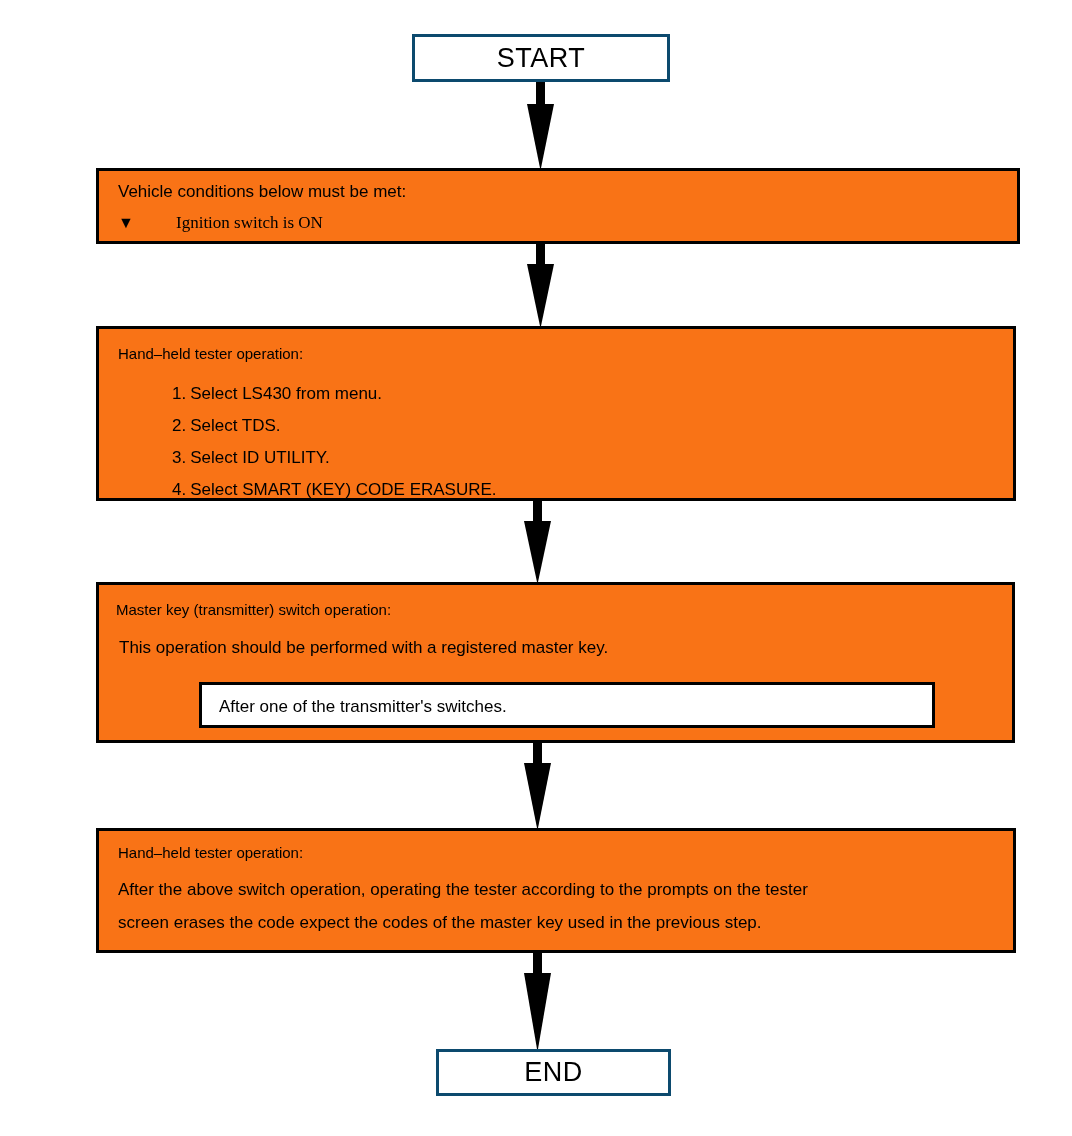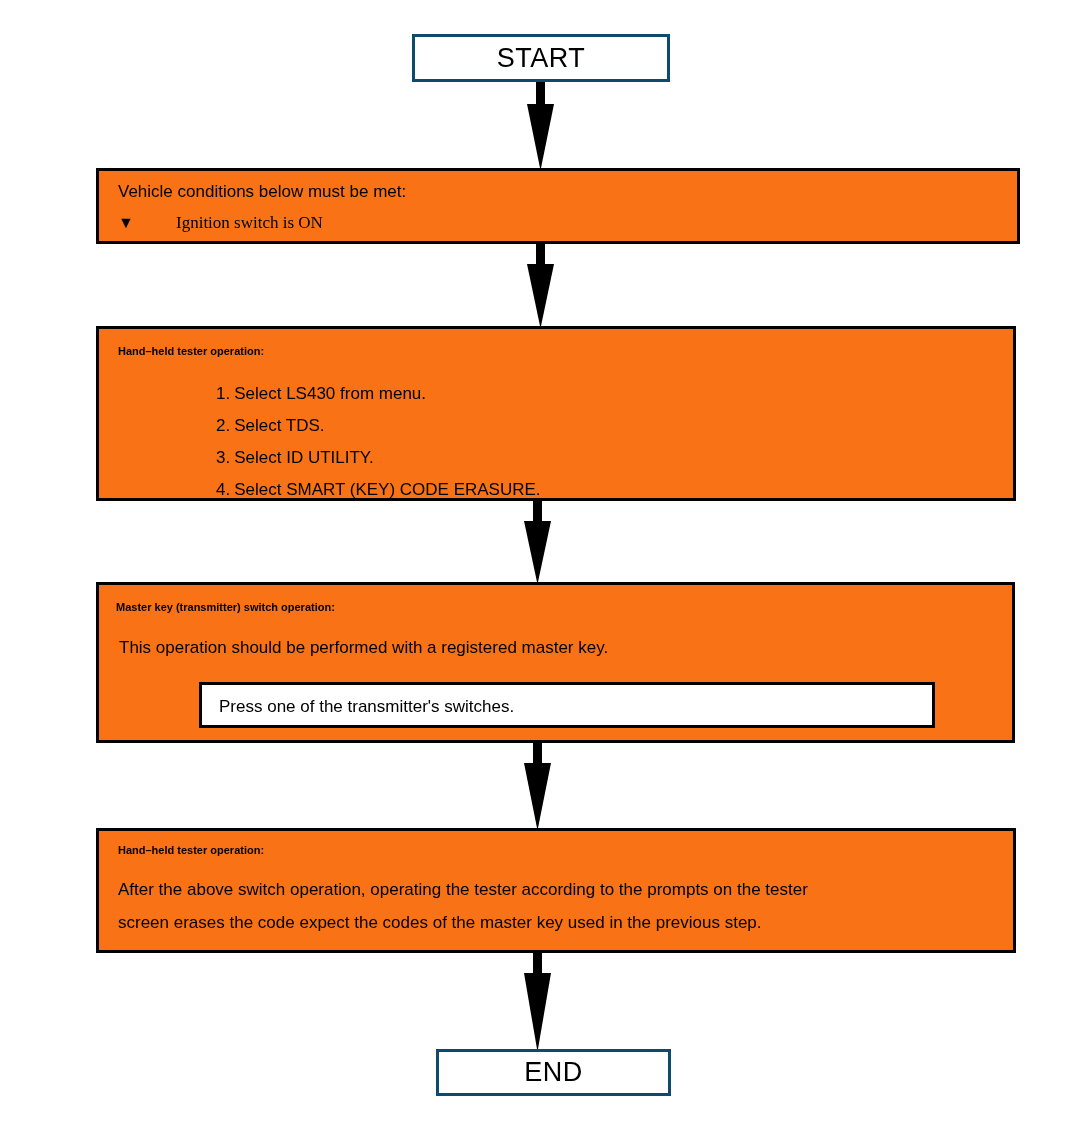--- a/index.html
+++ b/index.html
@@ -44,22 +44,22 @@
     box-sizing: border-box;
     border: 3px solid #000;
     background: #f97316;
   }
   #node-conditions { left: 96px; top: 168px; width: 924px; height: 76px; }
   #node-tester1    { left: 96px; top: 326px; width: 920px; height: 175px; }
   #node-masterkey  { left: 96px; top: 582px; width: 919px; height: 161px; }
   #node-tester2    { left: 96px; top: 828px; width: 920px; height: 125px; }
 
   .box-heading {
-    font-weight: bold;
-    font-size: 11px;
+    font-weight: normal;
+    font-size: 15px;
     line-height: 1;
   }
   .box-text {
     font-size: 17px;
     line-height: 1;
     white-space: nowrap;
   }
 
   
   #node-conditions .cond-title {
@@ -88,21 +88,20 @@
   
   #node-tester1 .t1-heading {
     position: absolute;
     left: 19px;
     top: 17px;
   }
   #node-tester1 .t1-steps {
     position: absolute;
     left: 73px;
     top: 49px;
-    margin-left: 44px;
   }
   #node-tester1 .t1-step {
     font-size: 17px;
     line-height: 32px;
     white-space: nowrap;
   }
   #node-tester1 .t1-step-num { display: inline-block; }
   #node-tester1 .t1-step-text { margin-left: 4px; }
 
   
@@ -222,21 +221,21 @@
       <div class="t1-step">
         <span class="t1-step-num">4.</span><span class="t1-step-text">Select SMART (KEY) CODE ERASURE.</span>
       </div>
     </div>
   </div>
 
   <div class="process" id="node-masterkey">
     <div class="box-heading mk-heading">Master key (transmitter) switch operation:</div>
     <div class="box-text mk-note">This operation should be performed with a registered master key.</div>
     <div class="mk-inner">
-      <div class="box-text mk-inner-text">Press one of the transmitter's switches.</div>
+      <div class="box-text mk-inner-text">After one of the transmitter's switches.</div>
     </div>
   </div>
 
   <div class="process" id="node-tester2">
     <div class="box-heading t2-heading">Hand–held tester operation:</div>
     <div class="box-text t2-line2">screen erases the code expect the codes of the master key used in the previous step.</div>
     <div class="box-text t2-line1">After the above switch operation, operating the tester according to the prompts on the tester</div>
   </div>
 
   <div class="terminator" id="node-end">

